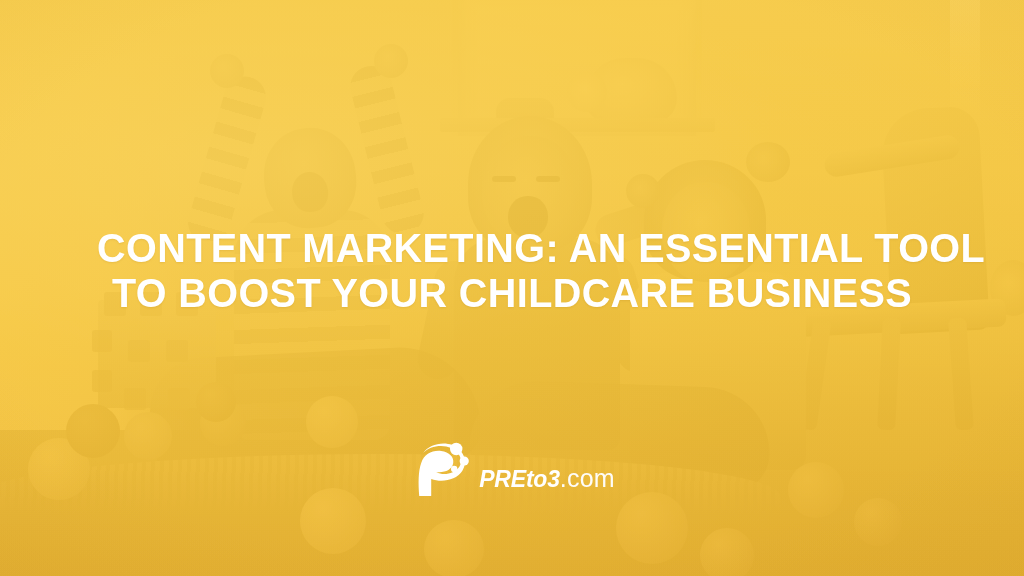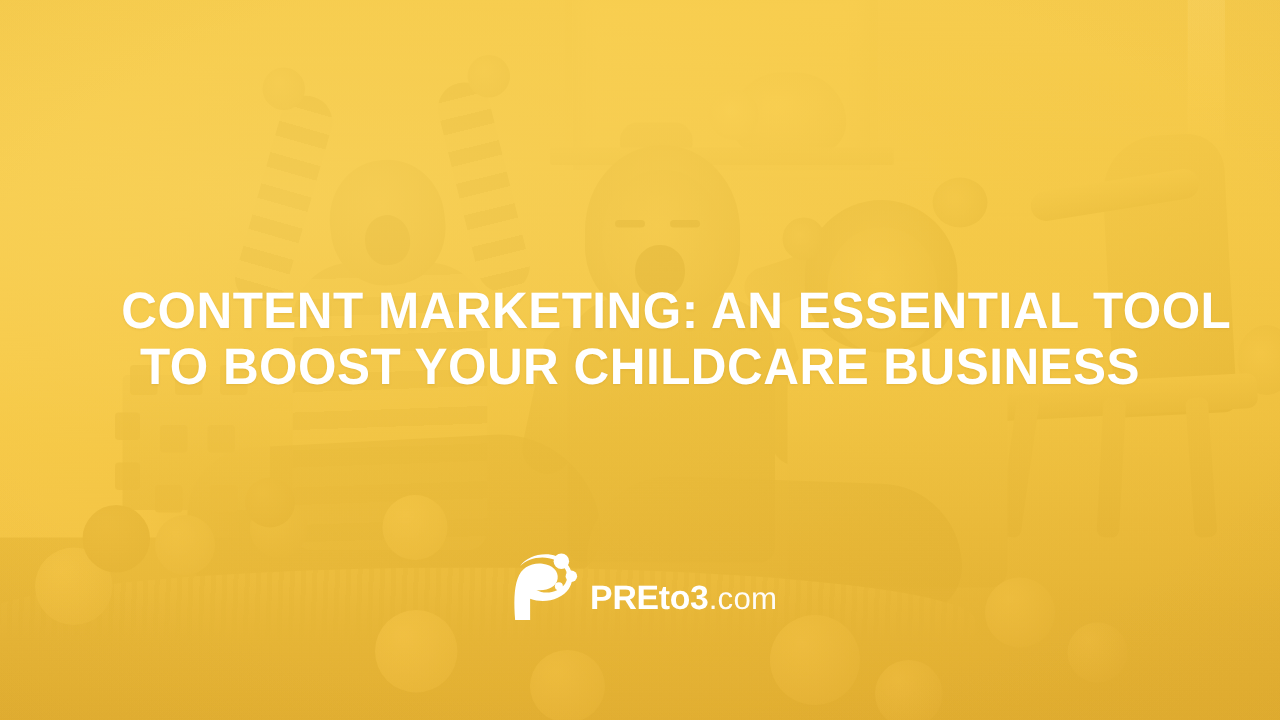--- a/index.html
+++ b/index.html
@@ -352,23 +352,24 @@
     flex:0 0 auto;
   }
   .logo-word{
     display:flex; align-items:baseline;
     font-family:"Liberation Sans", sans-serif;
     color:#FFFFFF;
     position:relative;
     top:9px;
   }
   .logo-word .brand{
-    font-size:27px;
+    font-size:23px;
     font-weight:bold;
     letter-spacing:-0.2px;
+    font-style:italic;
   }
   .logo-word .tld{
     font-size:25px;
     font-weight:normal;
     letter-spacing:0.2px;
     opacity:.97;
   }
 </style>
 </head>
 <body>

